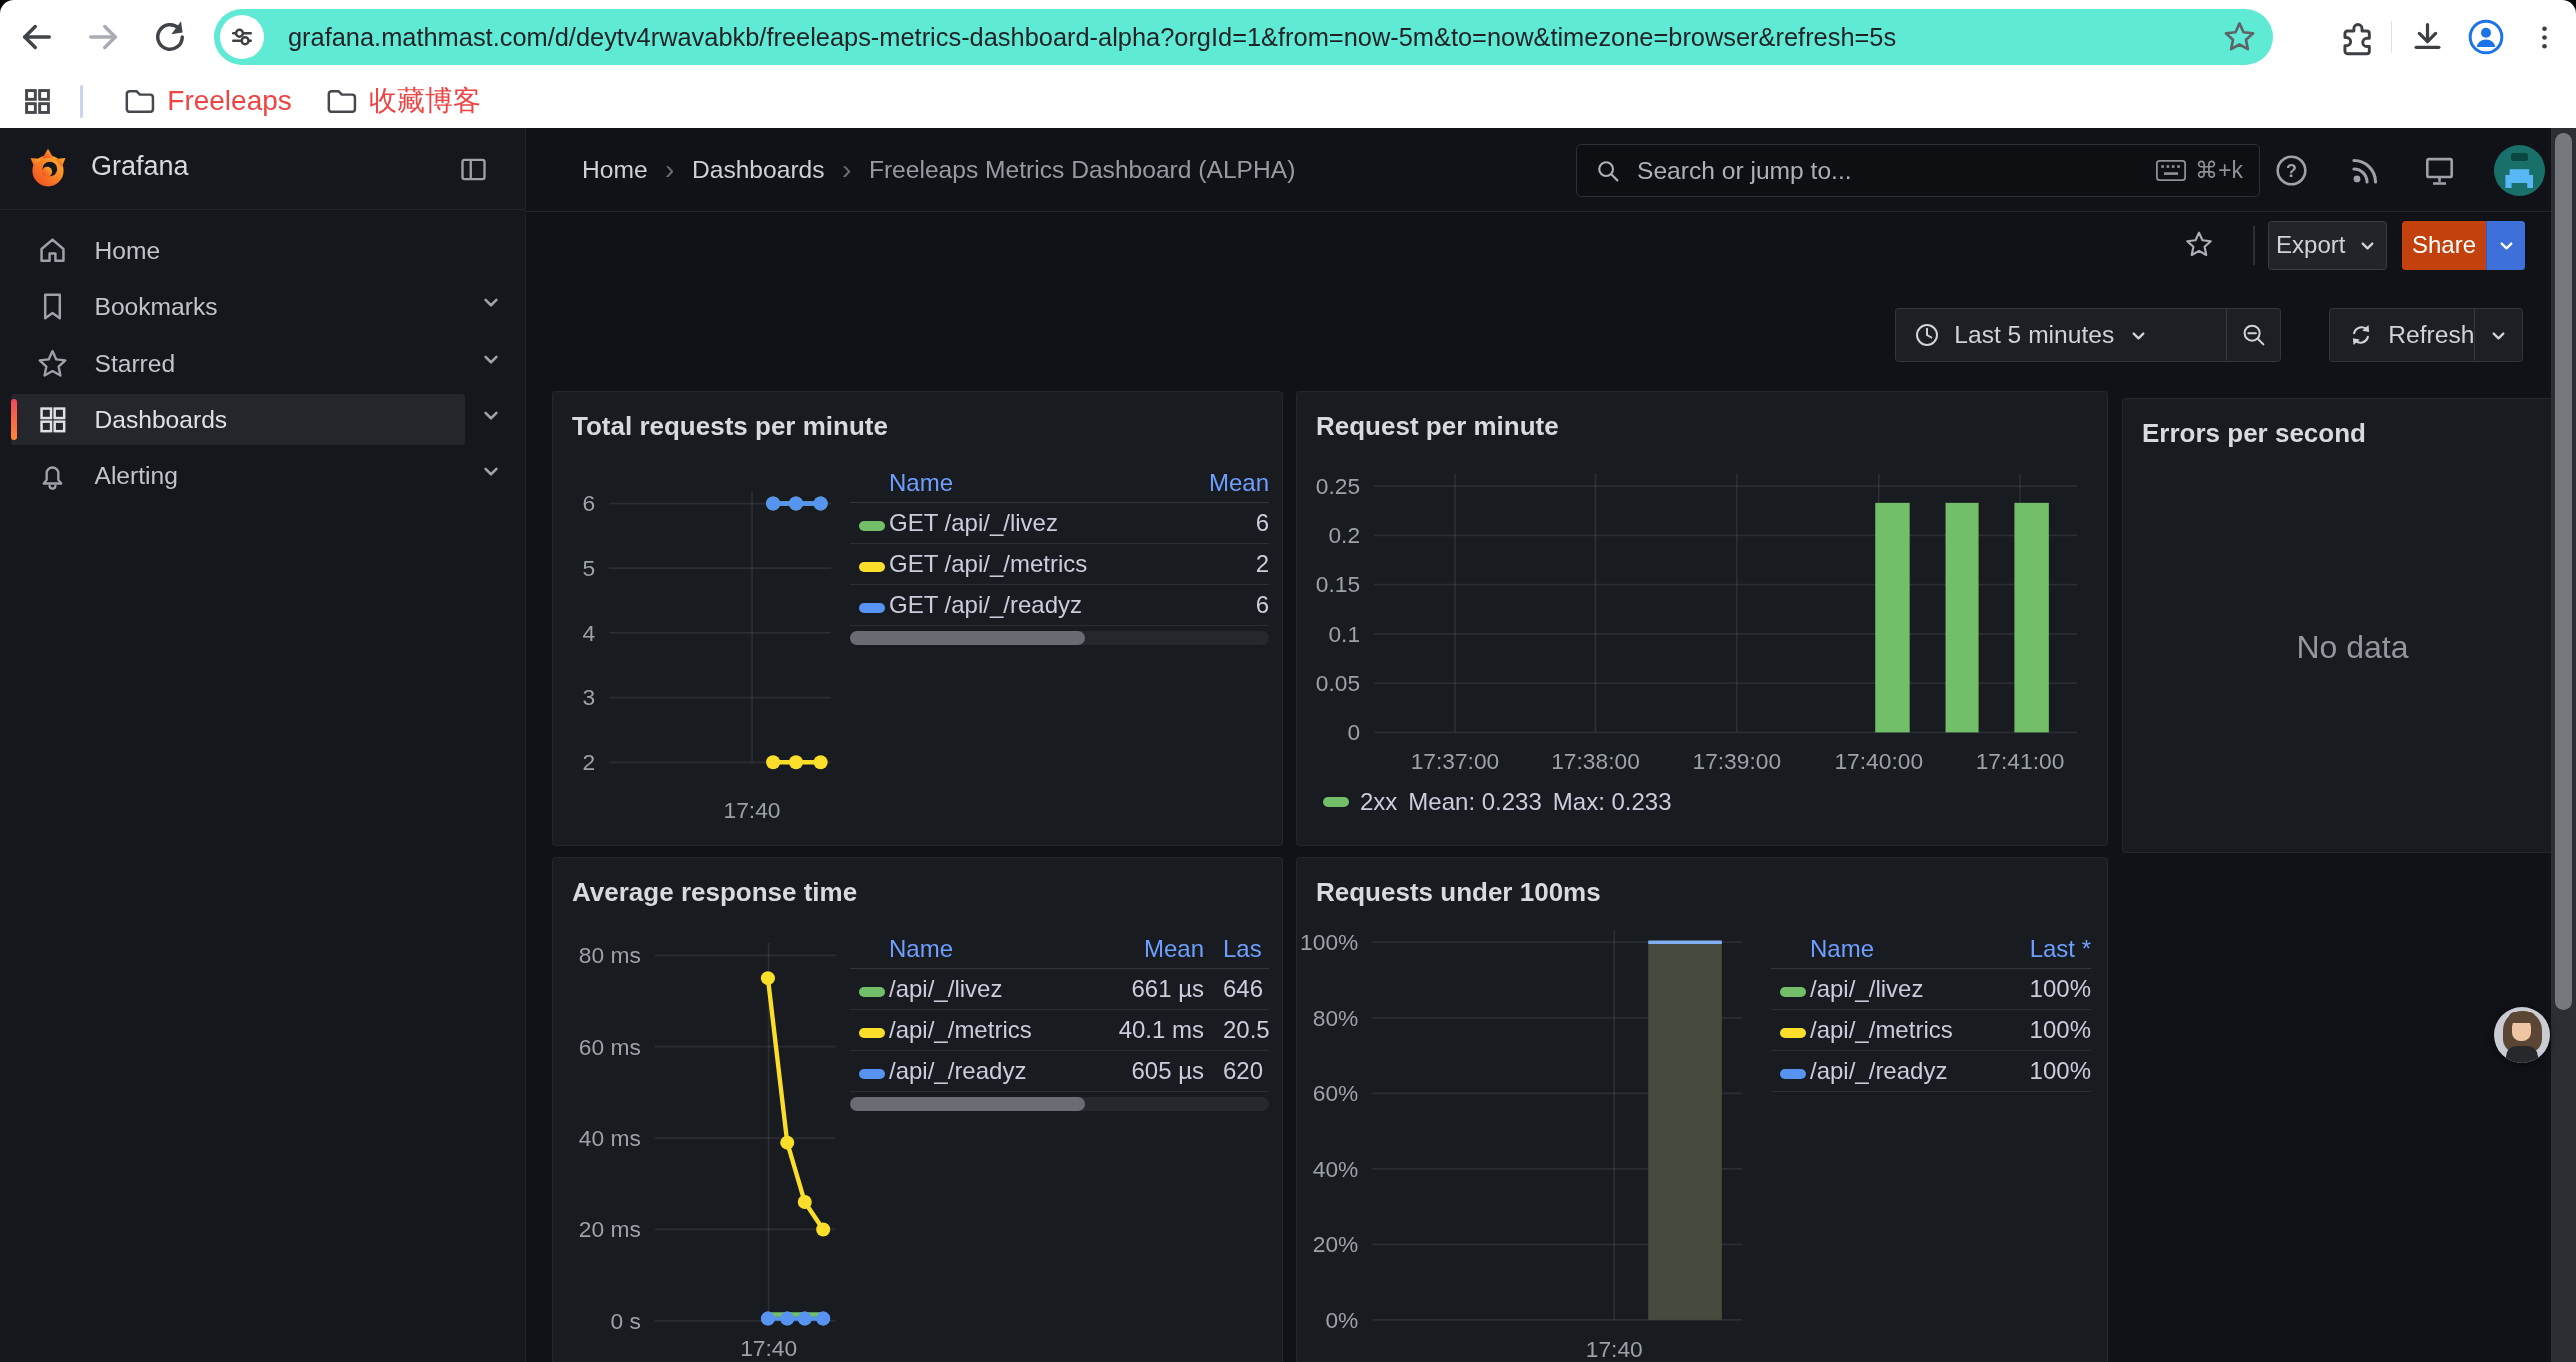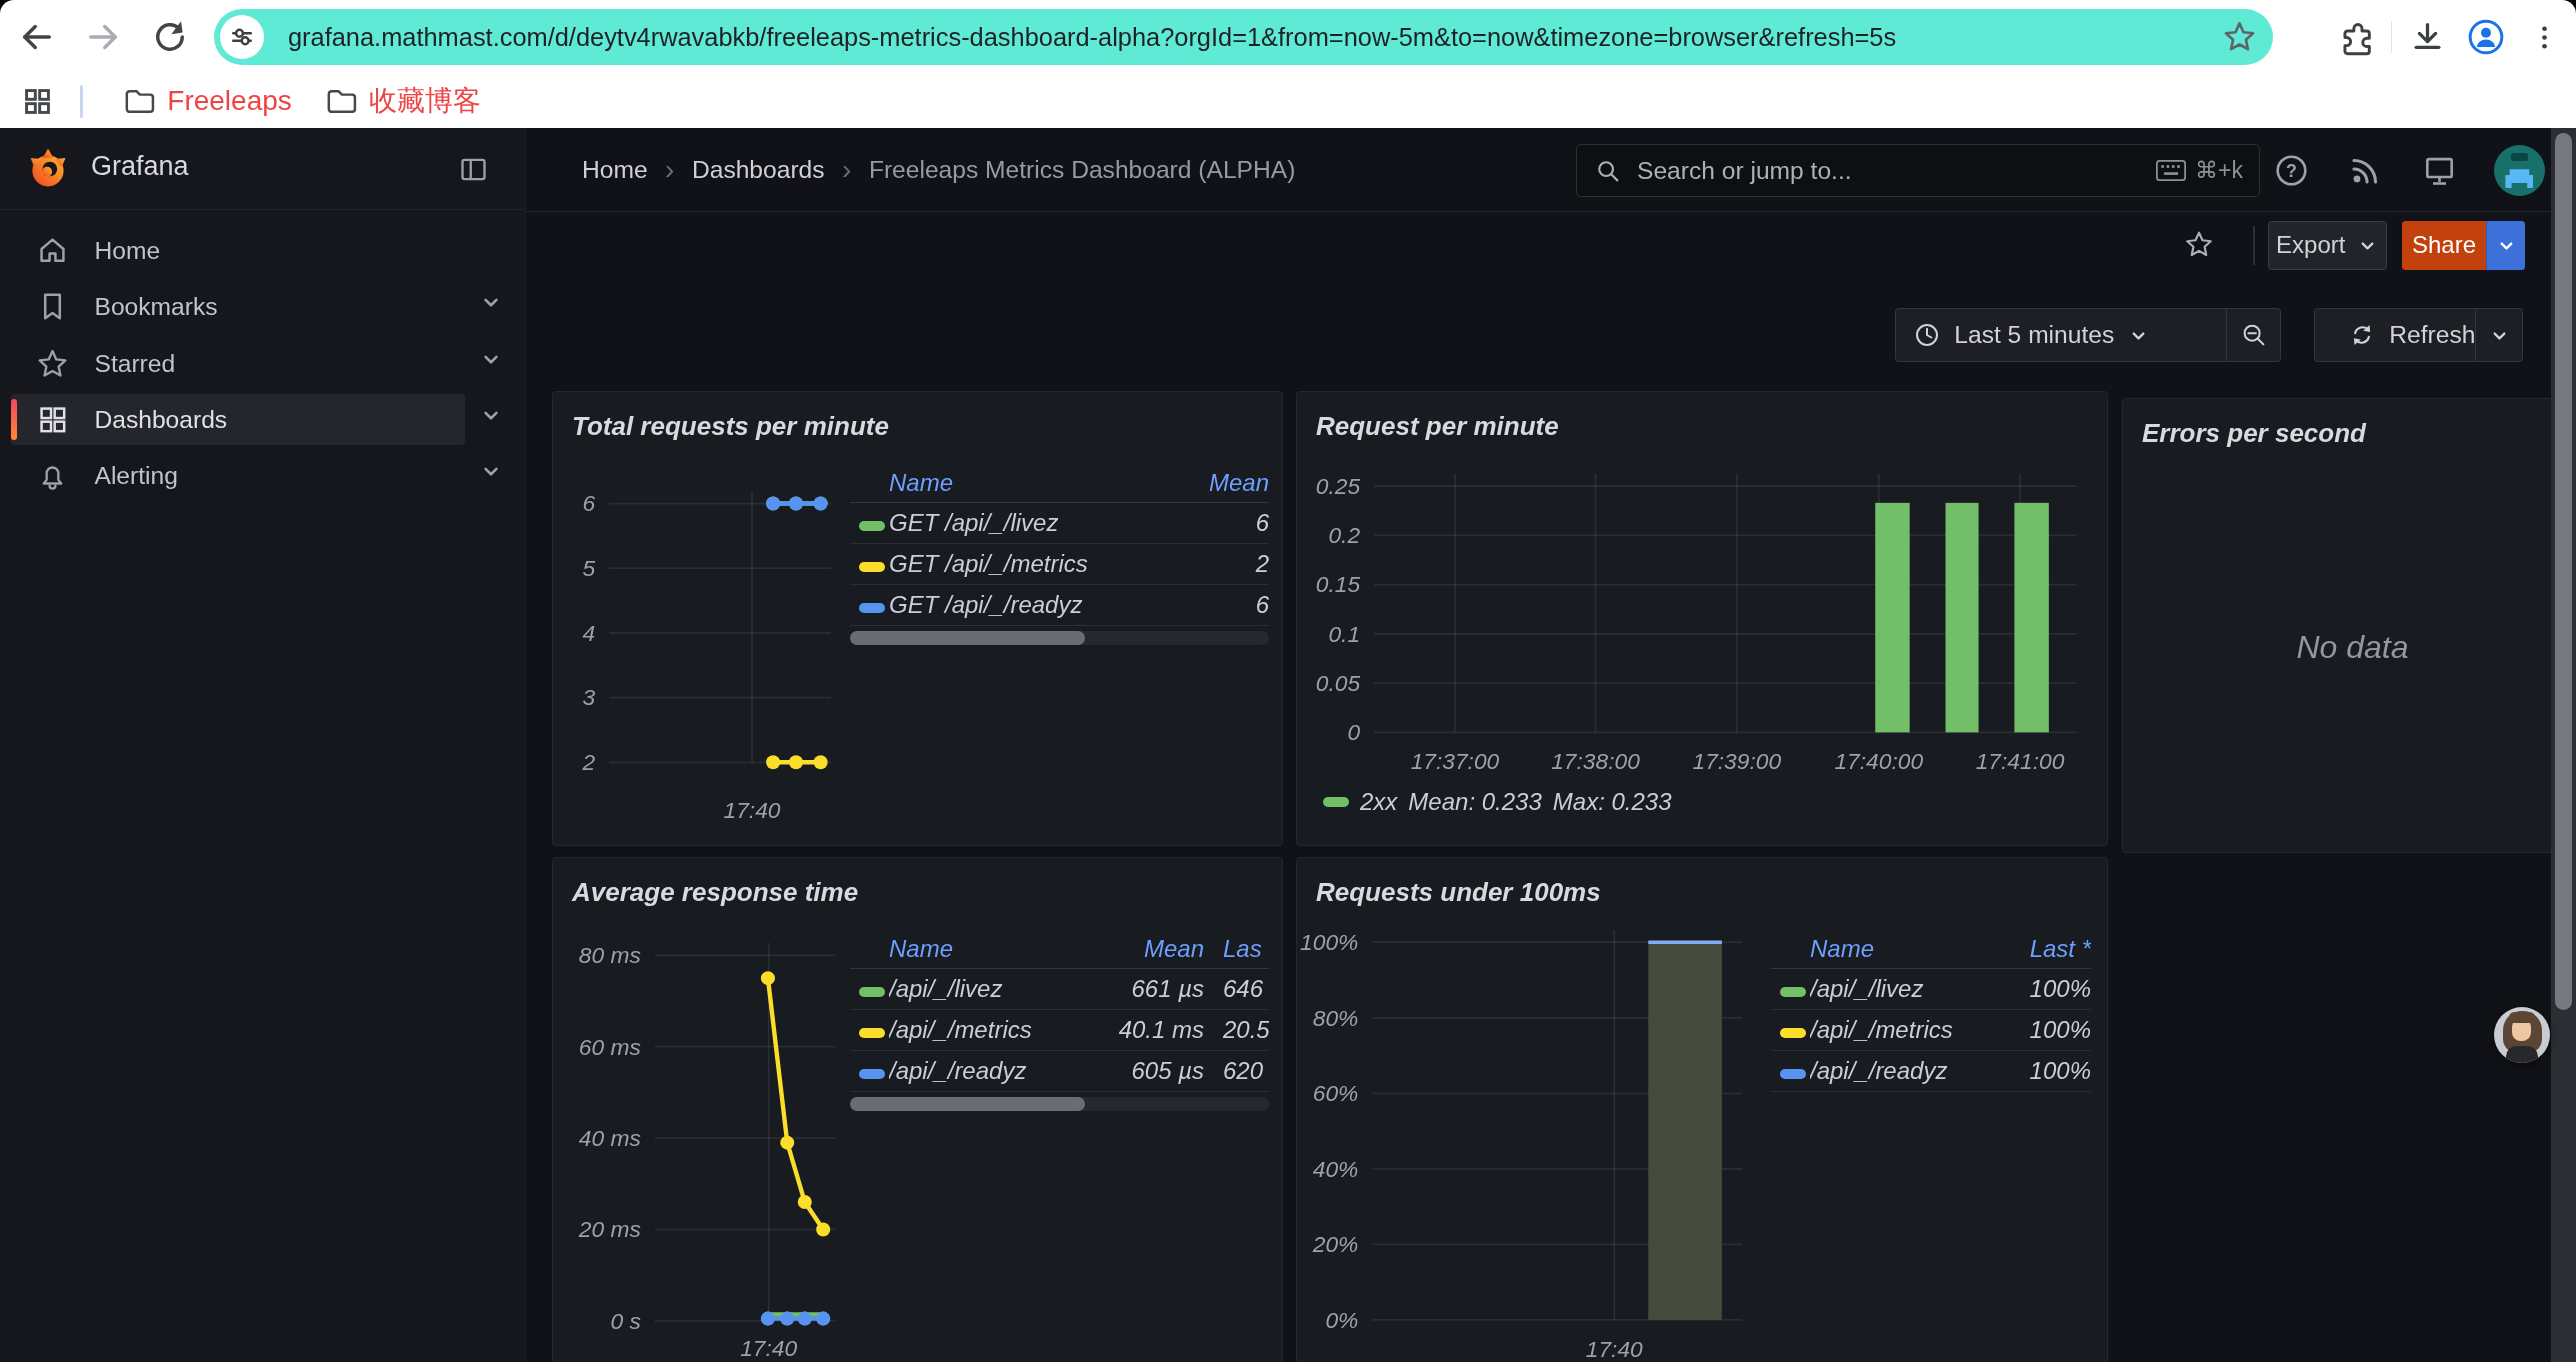--- a/index.html
+++ b/index.html
@@ -65,27 +65,27 @@
   .btn-share span { color:#ffffff; font-size:24px; font-weight:500; }
   .btn-share-caret { width:39px; background:#3d71d9; border-left:1.8px solid #2c5cc5; display:flex; align-items:center; justify-content:center; }
 
   
   .time-row { position:absolute; left:526px; top:180px; right:0; height:54px; }
   .pill-group { position:absolute; top:0; height:54px; background:#1d1f25; border:0.9px solid #33363c; border-radius:3.5px; display:flex; align-items:center; }
   .tp { right:295px; width:386px;margin-left:23px; }
   .tp-main { flex:1; display:flex; align-items:center; gap:12.3px; padding-left:16px; }
   .tp-main span { font-size:24.6px; color:#d2d3d8; font-weight:500; }
   .tp-zoom { width:54px; height:100%; border-left:0.9px solid #33363c; display:flex; align-items:center; justify-content:center; }
-  .rf { right:53px; width:209px;padding-left:16px; }
+  .rf { right:53px; width:194px; }
   .rf-main { flex:1; display:flex; align-items:center; gap:12.3px; padding-left:16px; }
   .rf-main span { font-size:24.6px; color:#d2d3d8; font-weight:500; }
   .rf-caret { width:49px; height:100%; border-left:0.9px solid #33363c; display:flex; align-items:center; justify-content:center; }
 
   
-  .panel { position:absolute; background:#181b20; border:1.8px solid #25272d; border-radius:3.5px;font-style:italic; }
+  .panel { position:absolute; background:#181b20; border:1.8px solid #25272d; border-radius:3.5px; }
   .panel-title { position:absolute; left:19px; top:19px; font-size:26px; font-weight:600; color:#d9dadf; }
   .chart { position:absolute; inset:0; }
   .chart svg text { font-family:"Liberation Sans","DejaVu Sans",sans-serif; }
   .no-data { position:absolute; left:0; right:0; top:230px; text-align:center; font-size:32px; color:#95979e; }
 
   .legend { position:absolute; }
   .lgd-row { display:grid; align-items:center; }
   .legend-p1 .lgd-row, .legend-p5 .lgd-row { grid-template-columns:39px 1fr 109px; }
   .legend-p4 .lgd-row { grid-template-columns:39px 196px 119px 65px; }
   .lgd-header { height:39px; border-bottom:1.8px solid #34363c; }

